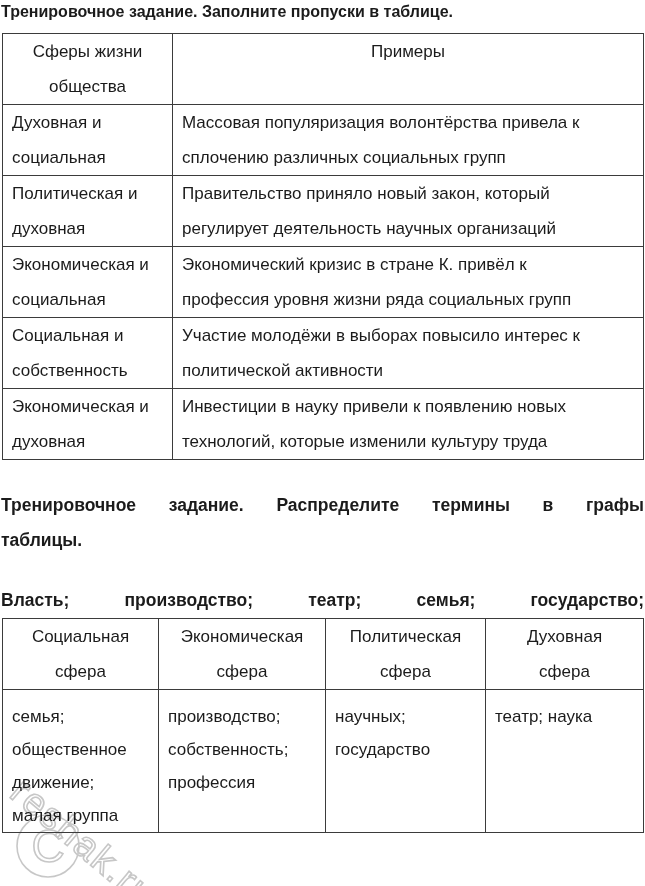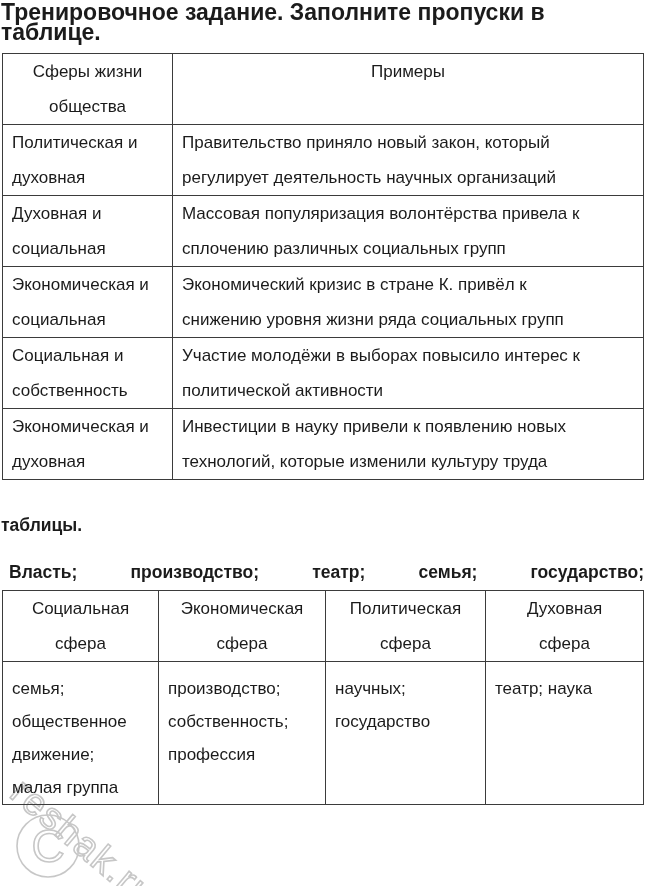--- a/index.html
+++ b/index.html
@@ -9,29 +9,29 @@
     background:#ffffff;
     color:#1b1b1b;
     font-family:"Liberation Sans",sans-serif;
     overflow:hidden;
   }
   .wm{position:absolute;left:0;top:736px;z-index:0;}
   .layer{position:relative;z-index:1;}
 
   .task-title{
     font-weight:bold;
-    font-size:23px;
+    font-size:16px;
     line-height:20px;
     margin:2px 18px 0 1px;
   }
   .jpara{font-weight:bold;font-size:17.5px;line-height:35px;margin:0 1px;}
   .jline{text-align:justify;text-align-last:justify;}
   .jline-last{text-align:justify;text-align-last:left;}
   .mt-title2{margin-top:28px;}
-  .mt-terms{margin-top:12px;padding-left:8px;}
+  .mt-terms{margin-top:25px;}
 
   table{
     border-collapse:collapse;
     table-layout:fixed;
     width:641px;
     margin-left:2px;
     background:transparent;
     border-radius:8px;
   }
   th,td{
@@ -74,53 +74,54 @@
         </colgroup>
       <thead>
         <tr>
           <th>Сферы жизни
 общества</th>
           <th>Примеры</th>
         </tr>
       </thead>
       <tbody>
         <tr>
+          <td>Духовная и
+социальная</td>
+          <td>Массовая популяризация волонтёрства привела к
+сплочению различных социальных групп</td>
+        </tr>
+        <tr>
           <td>Политическая и
 духовная</td>
           <td>Правительство приняло новый закон, который
 регулирует деятельность научных организаций</td>
         </tr>
         <tr>
-          <td>Духовная и
-социальная</td>
-          <td>Массовая популяризация волонтёрства привела к
-сплочению различных социальных групп</td>
-        </tr>
-        <tr>
           <td>Экономическая и
 социальная</td>
           <td>Экономический кризис в стране К. привёл к
-снижению уровня жизни ряда социальных групп</td>
+профессия уровня жизни ряда социальных групп</td>
         </tr>
         <tr>
           <td>Социальная и
 собственность</td>
           <td>Участие молодёжи в выборах повысило интерес к
 политической активности</td>
         </tr>
         <tr>
           <td>Экономическая и
 духовная</td>
           <td>Инвестиции в науку привели к появлению новых
 технологий, которые изменили культуру труда</td>
         </tr>
       </tbody>
     </table>
 
     <div class="jpara mt-title2">
+      <div class="jline">Тренировочное задание. Распределите термины в графы</div>
       <div class="jline-last">таблицы.</div>
     </div>
 
     <div class="jpara mt-terms">
       <div class="jline">Власть; производство; театр; семья; государство;</div>
     </div>
 
     <table class="t2">
       <colgroup>
         <col style="width:156px">

